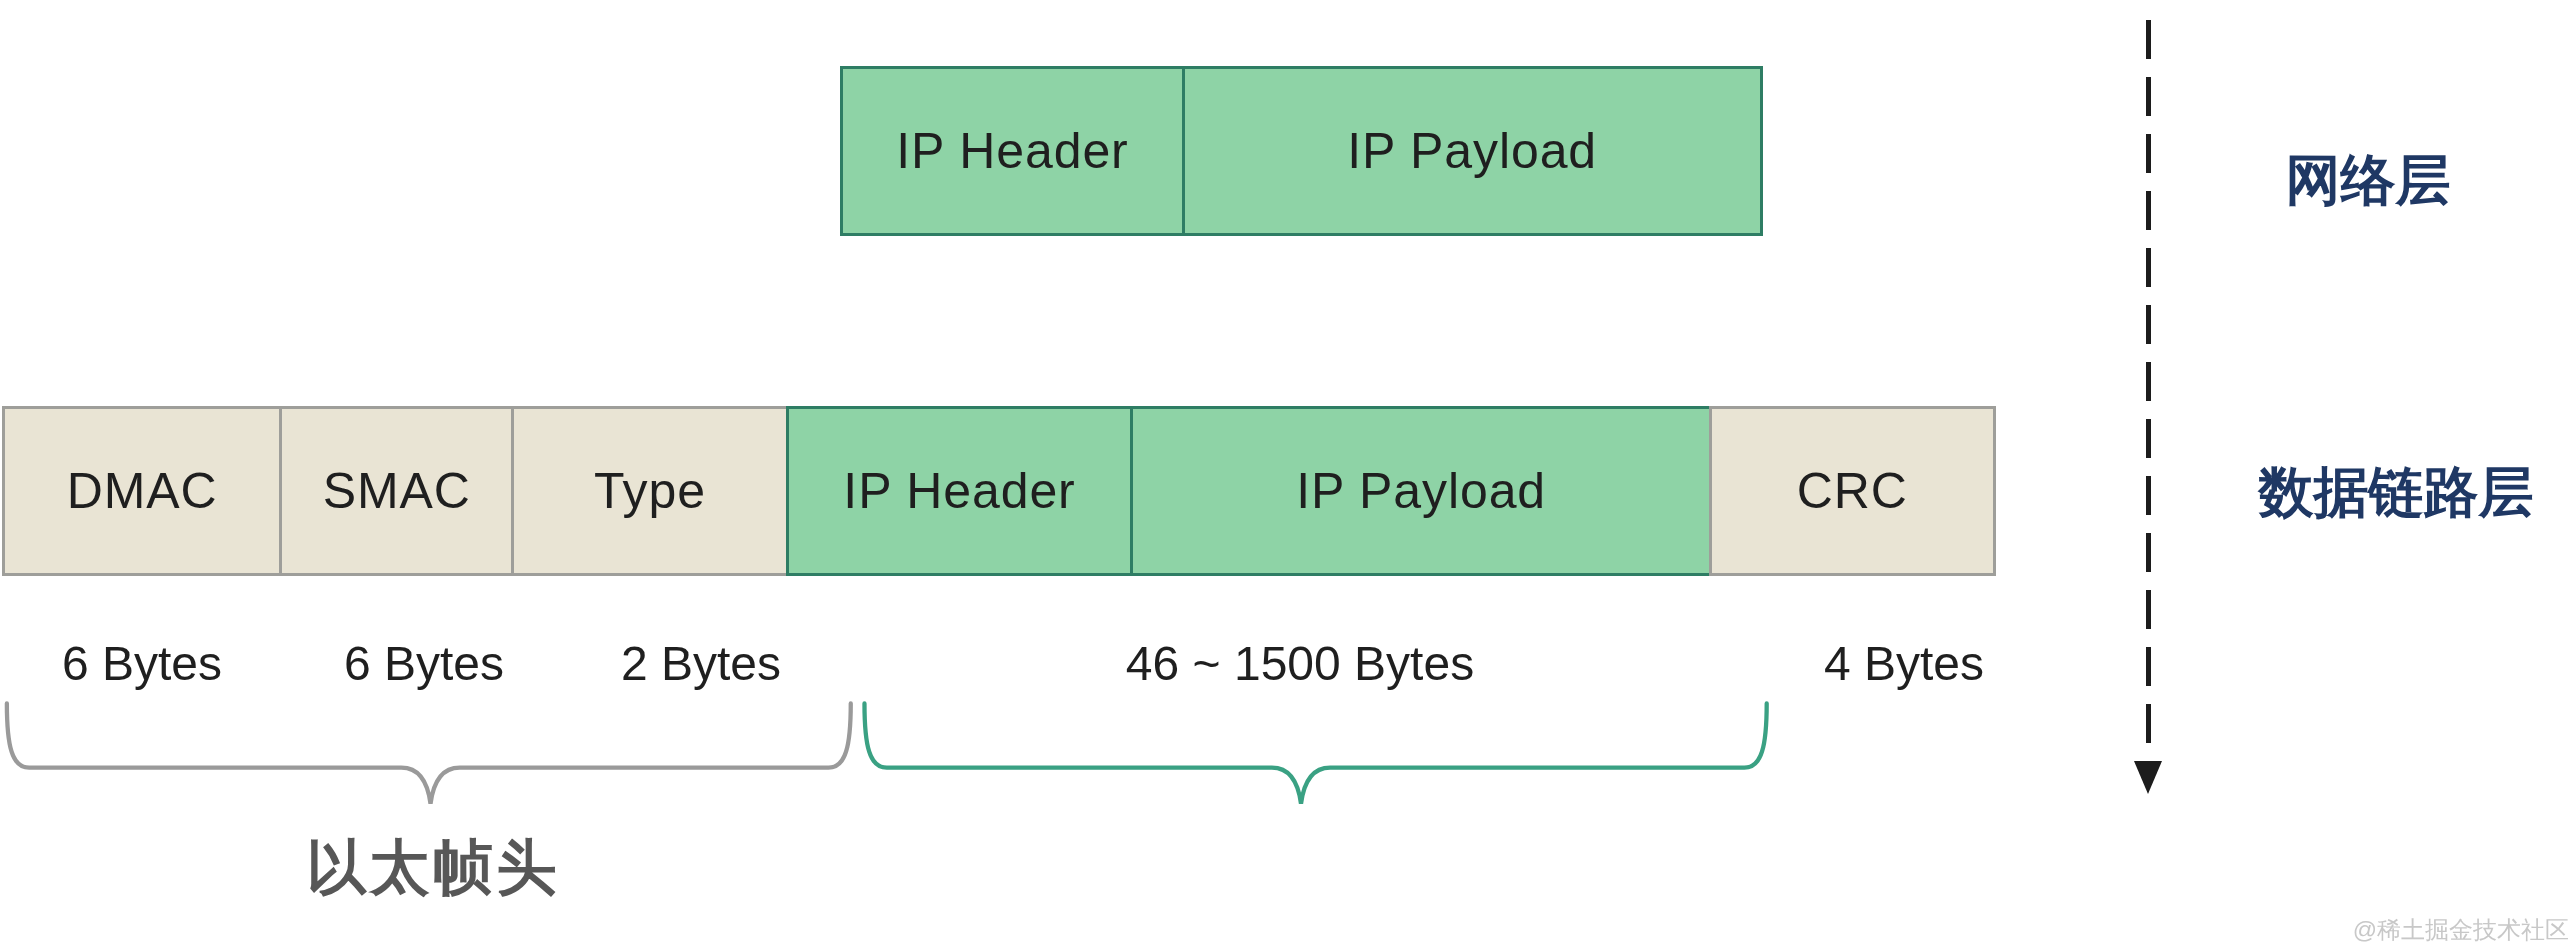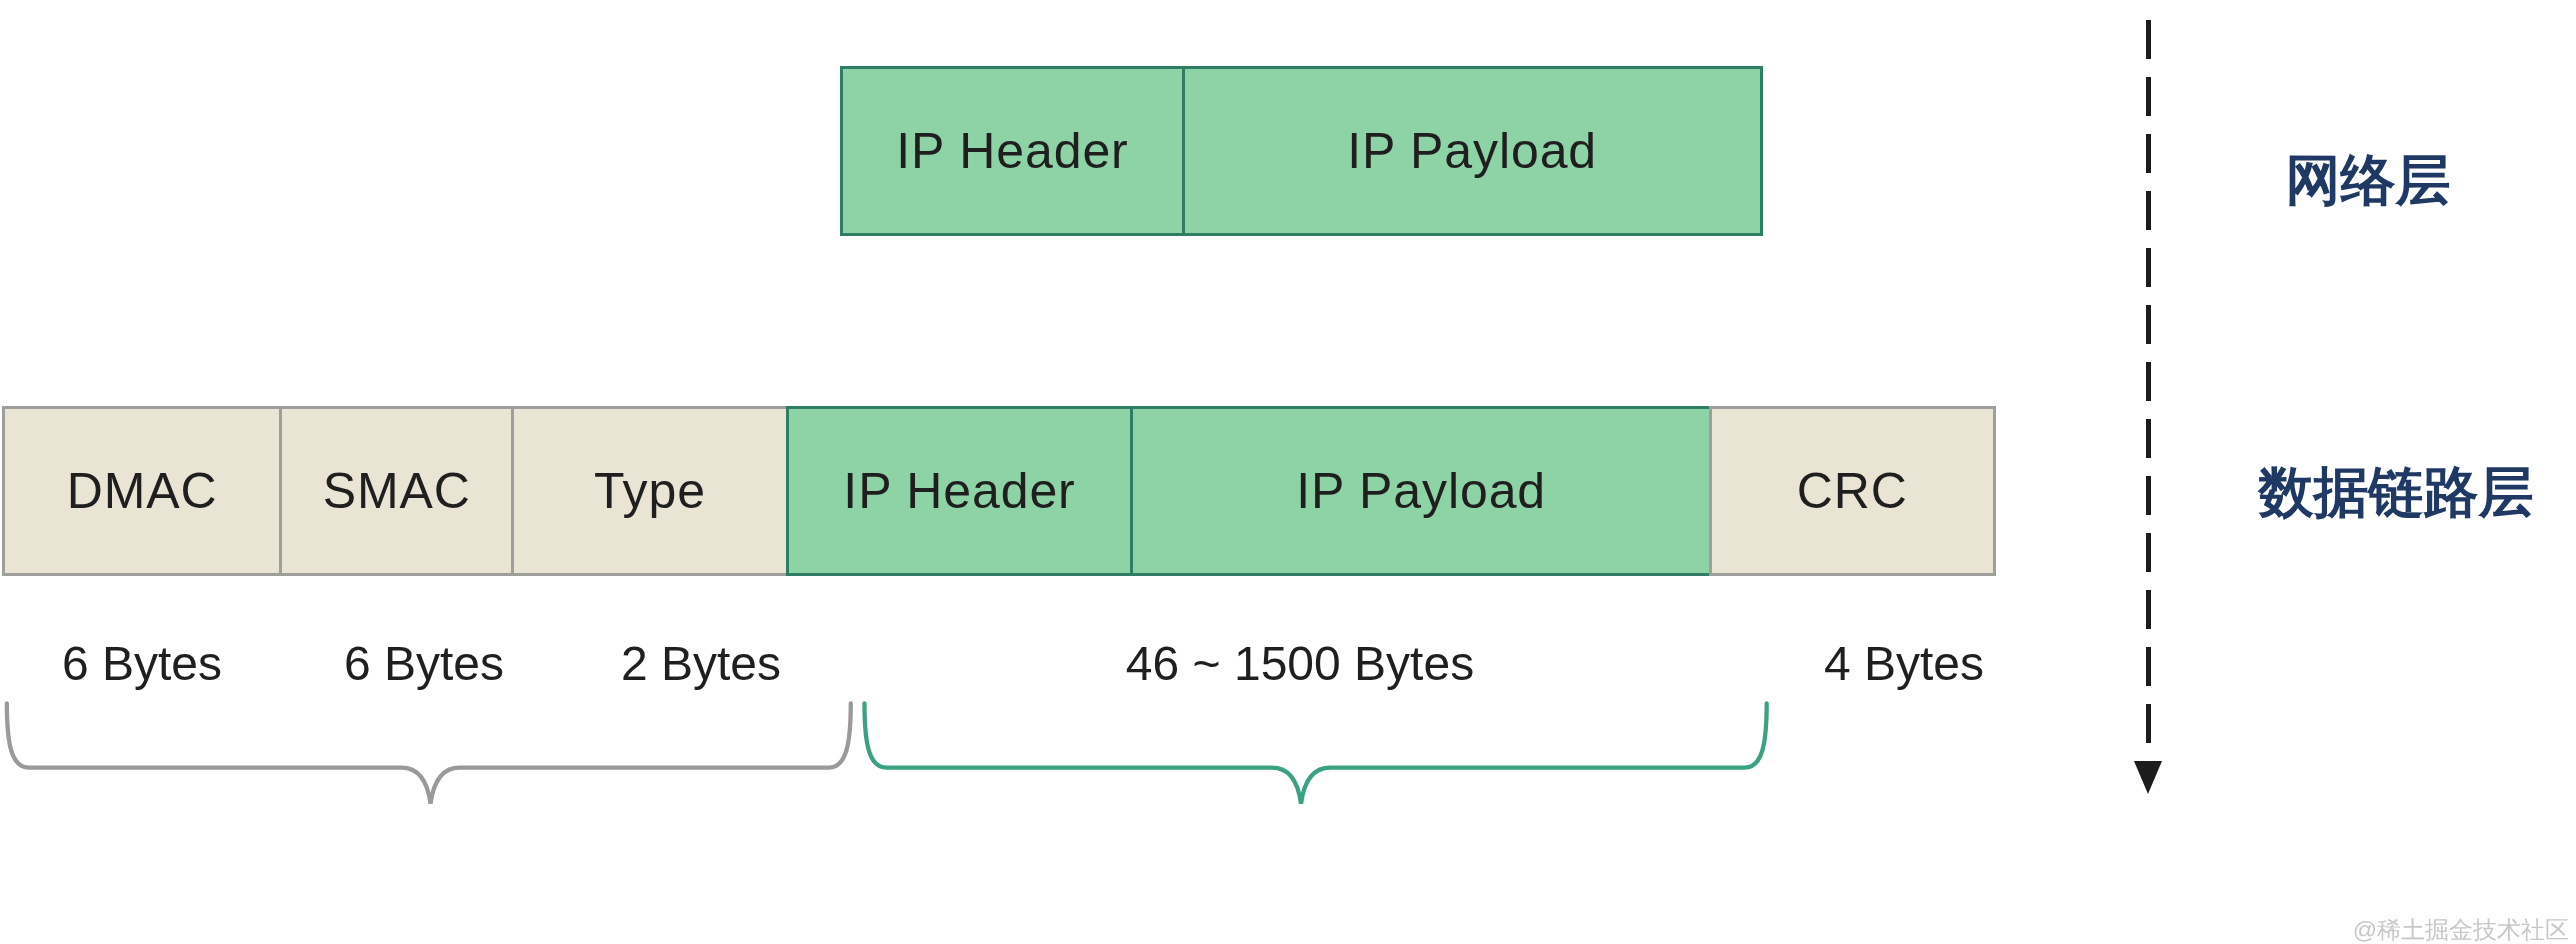--- a/index.html
+++ b/index.html
@@ -135,20 +135,21 @@
   <span class="size-label" style="left:424px">6 Bytes</span>
   <span class="size-label" style="left:701px">2 Bytes</span>
   <span class="size-label" style="left:1300px">46 ~ 1500 Bytes</span>
   <span class="size-label" style="left:1904px">4 Bytes</span>
 
   <svg class="braces-svg" width="1801" height="116" viewBox="0 0 2100 135">
     <path class="brace-path brace-gray" d="M 8 5 C 8 55 14 80 34 80 L 468 80 C 486 80 498 92 502 122 C 506 92 518 80 536 80 L 966 80 C 986 80 992 55 992 5"></path>
     <path class="brace-path brace-green" d="M 1008 5 C 1008 55 1014 80 1034 80 L 1483 80 C 1501 80 1513 92 1517 122 C 1521 92 1533 80 1551 80 L 2034 80 C 2054 80 2060 55 2060 5"></path>
   </svg>
 
+  <span class="brace-label eth-header-label">以太帧头</span>
 
   <div class="dash-line"></div>
   <div class="arrow-down"></div>
 
   <span class="layer-label layer-network">网络层</span>
   <span class="layer-label layer-datalink">数据链路层</span>
 
   <span class="watermark">@稀土掘金技术社区</span>
 
 </div>

